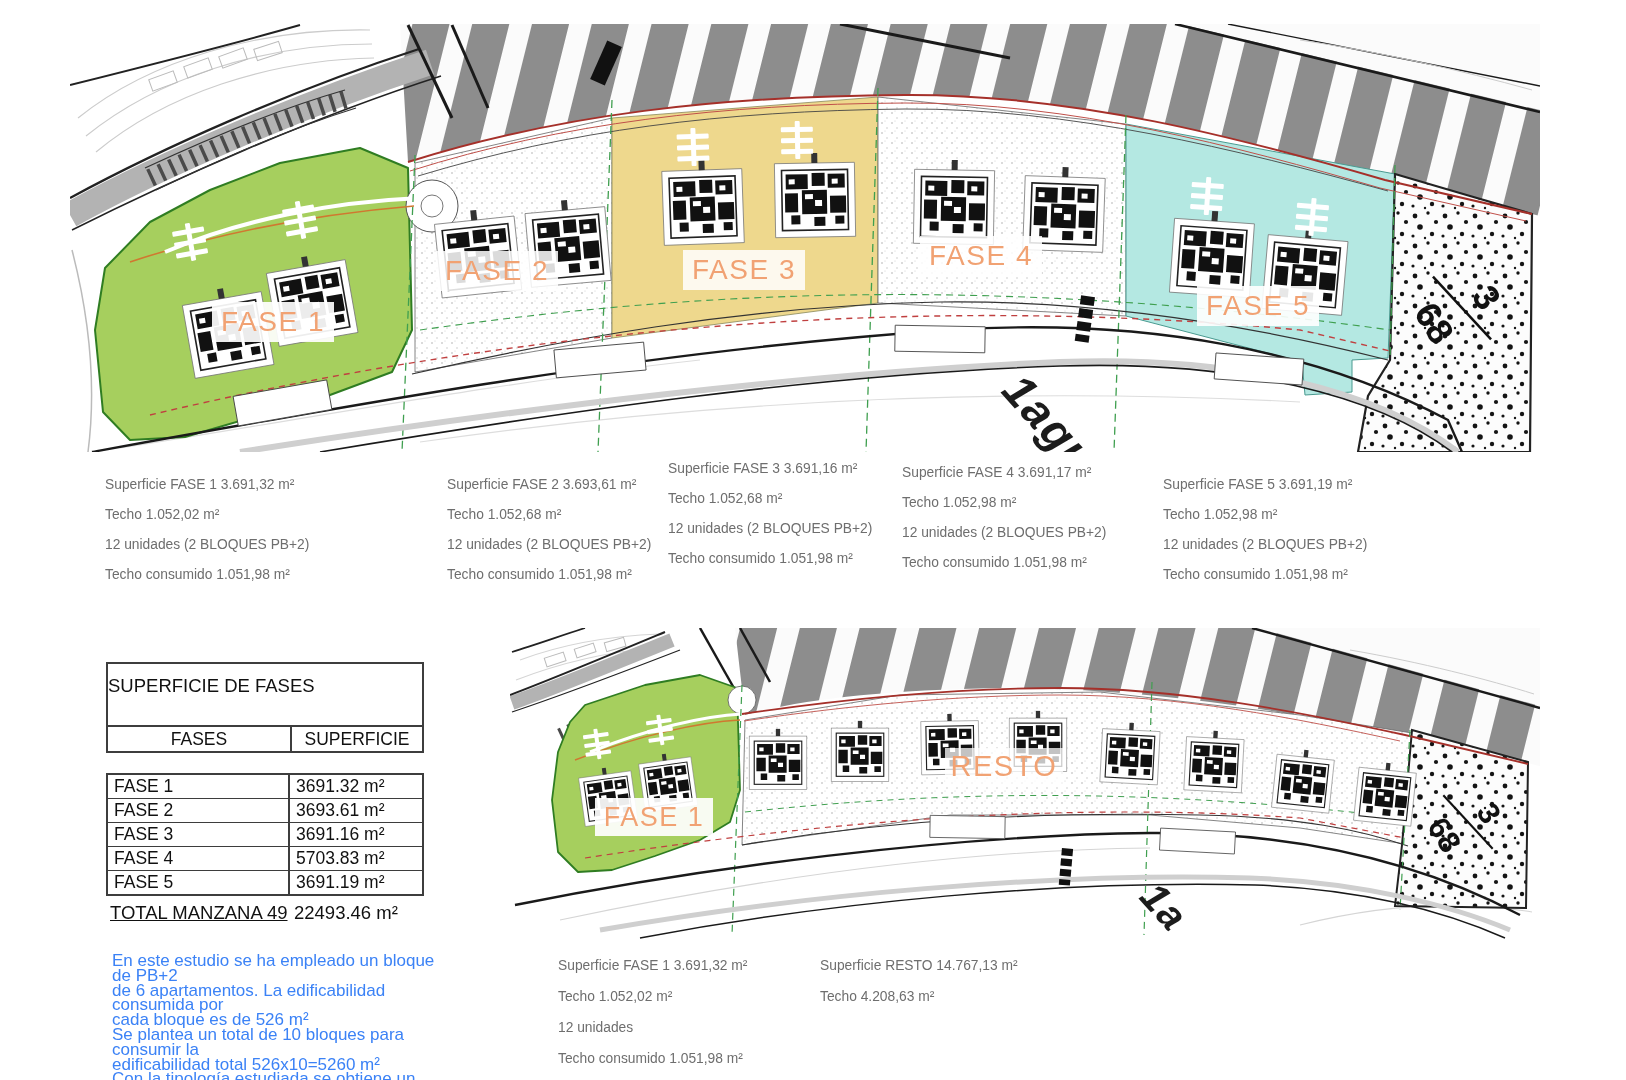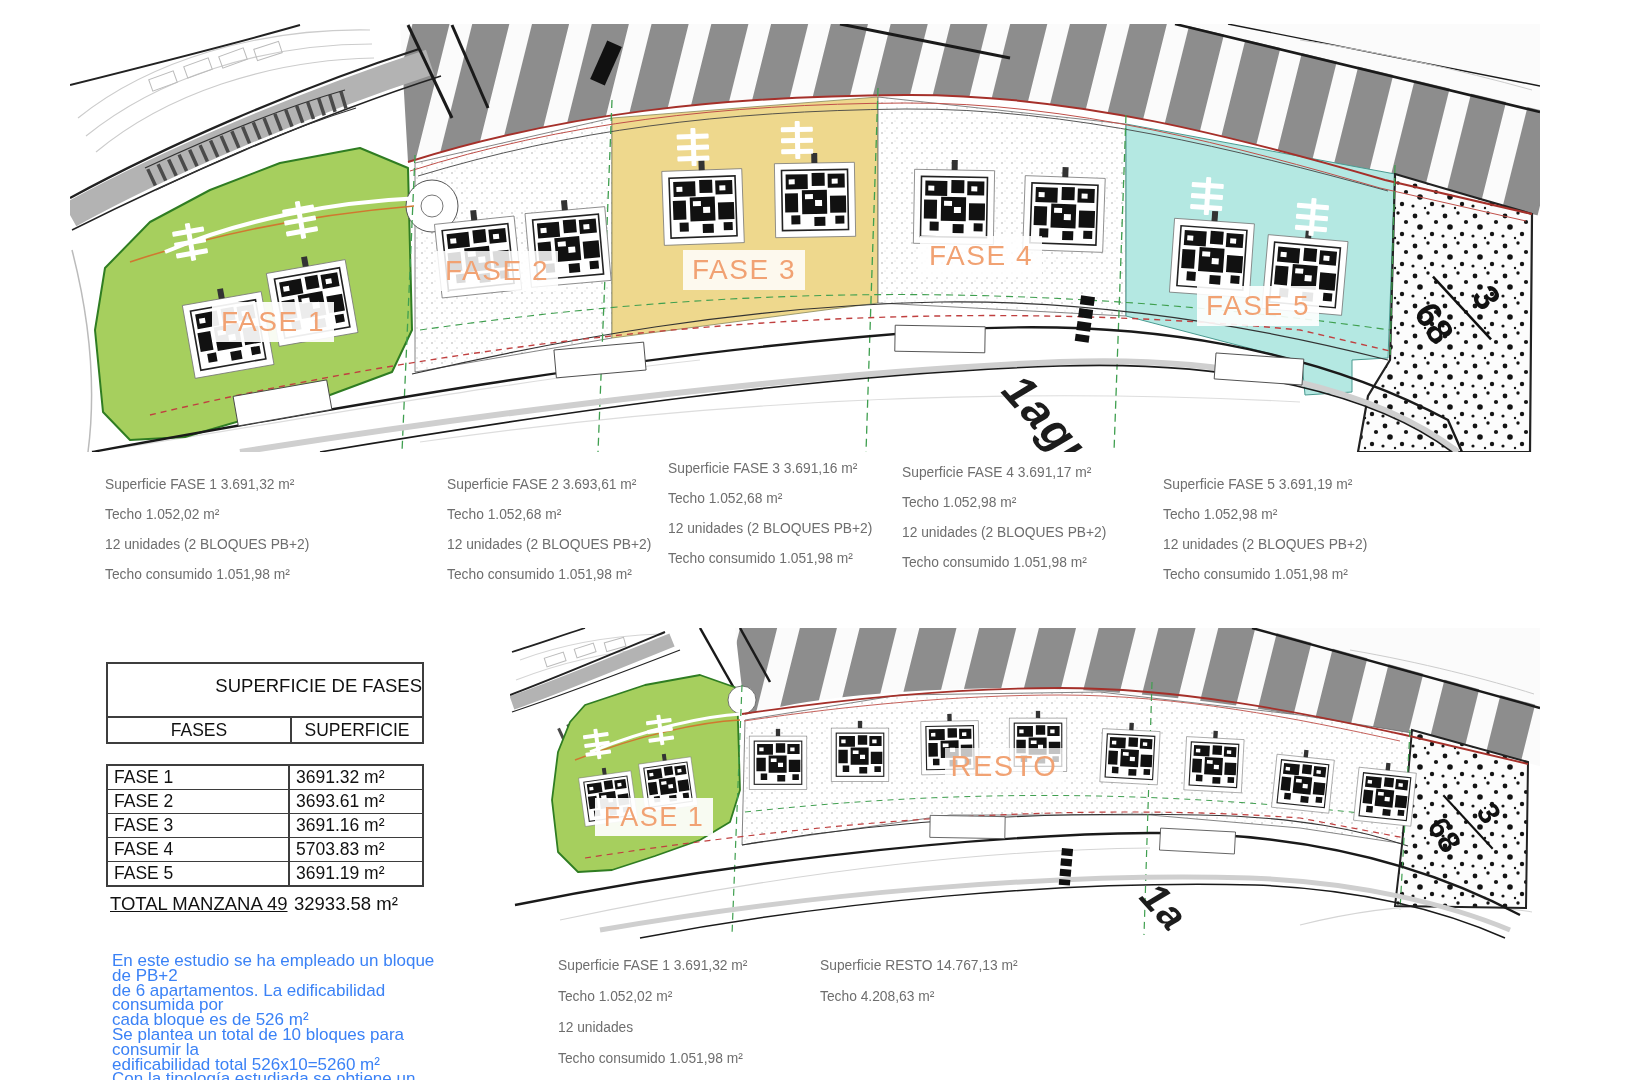--- a/index.html
+++ b/index.html
@@ -8,21 +8,21 @@
   .abs{position:absolute;}
   svg{display:block;}
   
   .info-col{color:#6e6e6e;font-size:13.8px;line-height:30px;white-space:nowrap;}
   .info-col div{height:30px;}
   .info-col-b{color:#6e6e6e;font-size:13.8px;line-height:31px;white-space:nowrap;}
   .info-col-b div{height:31px;}
   
   .tblwrap{left:106px;top:662px;width:318px;color:#111;}
   .tbox1{border:2px solid #3d3d3d;}
-  .t-title{height:52px;line-height:43px;text-align:right;font-size:18.5px;}
+  .t-title{height:61px;line-height:43px;text-align:left;font-size:18.5px;}
   .t-head{display:flex;border-top:2px solid #3d3d3d;height:24px;line-height:24px;font-size:17.5px;}
   .t-head .c1{width:182px;text-align:center;border-right:2px solid #3d3d3d;}
   .t-head .c2{flex:1;text-align:center;}
   .tbox2{border:2px solid #3d3d3d;margin-top:20px;}
   .t-row{display:flex;height:23px;line-height:22px;font-size:17.5px;border-top:1.5px solid #3d3d3d;}
   .t-row:first-child{border-top:none;}
   .t-row .c1{width:182px;padding-left:6px;box-sizing:border-box;border-right:2px solid #3d3d3d;}
   .t-row .c2{flex:1;padding-left:6px;}
   .t-total{display:flex;margin-top:5px;font-size:18.5px;height:24px;line-height:24px;}
   .t-total .c1{width:184px;padding-left:4px;text-decoration:underline;}
@@ -265,21 +265,21 @@
       <div class="c1">FASE 4</div>
       <div class="c2">5703.83 m²</div>
     </div>
     <div class="t-row">
       <div class="c1">FASE 5</div>
       <div class="c2">3691.19 m²</div>
     </div>
   </div>
   <div class="t-total">
     <div class="c1">TOTAL MANZANA 49</div>
-    <div class="c2">32933.58 m²</div>
+    <div class="c2">22493.46 m²</div>
   </div>
 </div>
 
 <div class="abs notes">En este estudio se ha empleado un bloque de PB+2
 de 6 apartamentos. La edificabilidad consumida por
 cada bloque es de 526 m²
 Se plantea un total de 10 bloques para consumir  la
 edificabilidad total 526x10=5260 m²
 Con la tipología estudiada se obtiene un total de
 60 apartamentos de 87,65 m²</div>

